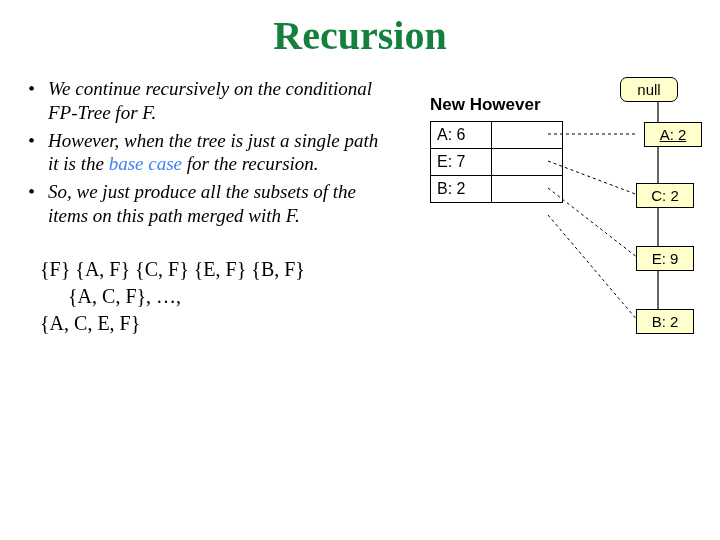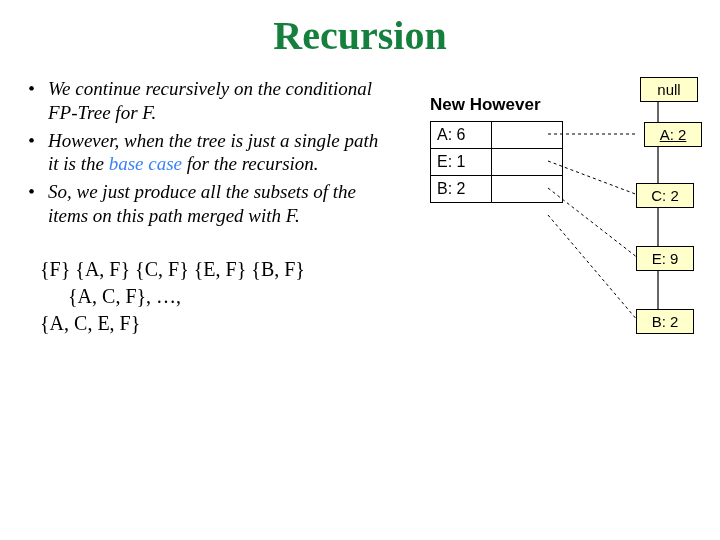--- a/index.html
+++ b/index.html
@@ -125,40 +125,40 @@
   <div class="right-col">
     <div class="new-header-label">New However</div>
 
     <table class="header-table">
       <tbody>
           <tr>
             <td>A: 6</td>
             <td class="empty"></td>
           </tr>
       <tr>
-            <td>E: 1</td>
+            <td>E: 7</td>
             <td class="empty"></td>
           </tr>
       <tr>
             <td>B: 2</td>
             <td class="empty"></td>
           </tr>
     </tbody>
       </table>
 
     <svg class="links">
       <line x1="148" y1="57" x2="238" y2="57" stroke="#000" stroke-width="1" stroke-dasharray="3,3"></line>
       <line x1="148" y1="84" x2="238" y2="118" stroke="#000" stroke-width="1" stroke-dasharray="3,3"></line>
       <line x1="148" y1="111" x2="238" y2="181" stroke="#000" stroke-width="1" stroke-dasharray="3,3"></line>
       <line x1="148" y1="138" x2="238" y2="244" stroke="#000" stroke-width="1" stroke-dasharray="3,3"></line>
       <line x1="258" y1="25" x2="258" y2="45" stroke="#000" stroke-width="1.2"></line>
       <line x1="258" y1="70" x2="258" y2="106" stroke="#000" stroke-width="1.2"></line>
       <line x1="258" y1="131" x2="258" y2="169" stroke="#000" stroke-width="1.2"></line>
       <line x1="258" y1="194" x2="258" y2="232" stroke="#000" stroke-width="1.2"></line>
     </svg>
 
-    <div class="node" style="left:240px; top:0px;">null</div>
+    <div class="node" style="left:220px; top:0px;border-radius:7px;">null</div>
     <div class="node" style="left:244px; top:45px;text-decoration:underline;">A: 2</div>
     <div class="node" style="left:236px; top:106px;">C: 2</div>
     <div class="node" style="left:236px; top:169px;">E: 9</div>
     <div class="node" style="left:236px; top:232px;">B: 2</div>
   </div>
 </div>
 
 </body></html>

